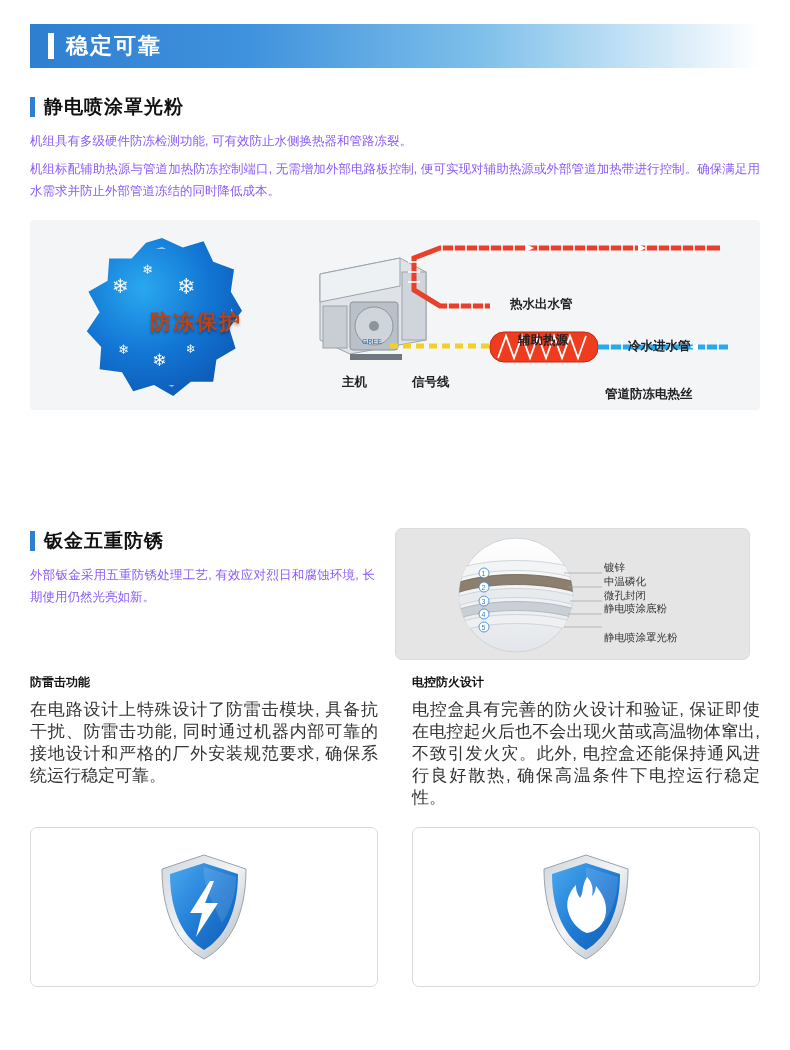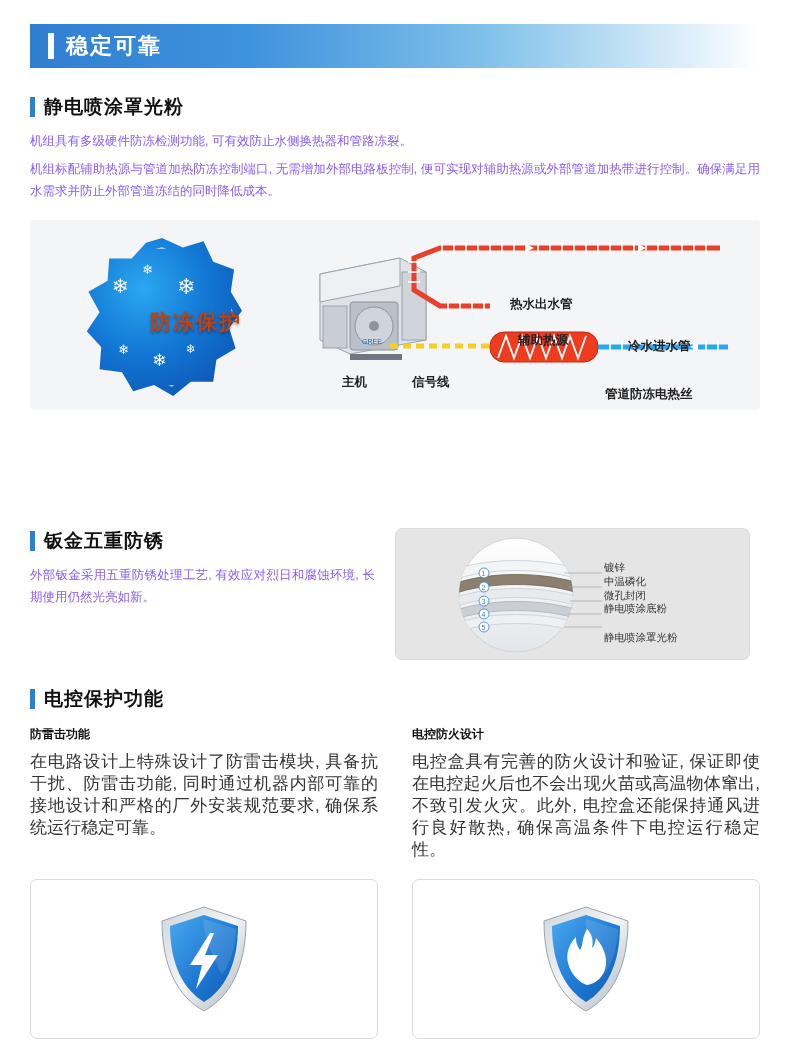--- a/index.html
+++ b/index.html
@@ -373,24 +373,20 @@
 
         <div class="layer-label" style="left:208px; top:32px;">镀锌</div>
         <div class="layer-label" style="left:208px; top:46px;">中温磷化</div>
         <div class="layer-label" style="left:208px; top:60px;">微孔封闭</div>
         <div class="layer-label" style="left:208px; top:73px;">静电喷涂底粉</div>
         <div class="layer-label" style="left:208px; top:102px;">静电喷涂罩光粉</div>
       </div>
     </div>
   </div>
 
-  <div class="sec-head">
-    <div class="tick"></div>
-    <h2>电控保护功能</h2>
-  </div>
 
   <div class="ec-cols">
     <div class="ec-col">
       <h3>防雷击功能</h3>
       <p>在电路设计上特殊设计了防雷击模块, 具备抗干扰、防雷击功能, 同时通过机器内部可靠的接地设计和严格的厂外安装规范要求, 确保系统运行稳定可靠。</p>
     </div>
     <div class="ec-col">
       <h3>电控防火设计</h3>
       <p>电控盒具有完善的防火设计和验证, 保证即使在电控起火后也不会出现火苗或高温物体窜出, 不致引发火灾。此外, 电控盒还能保持通风进行良好散热, 确保高温条件下电控运行稳定性。</p>
     </div>

